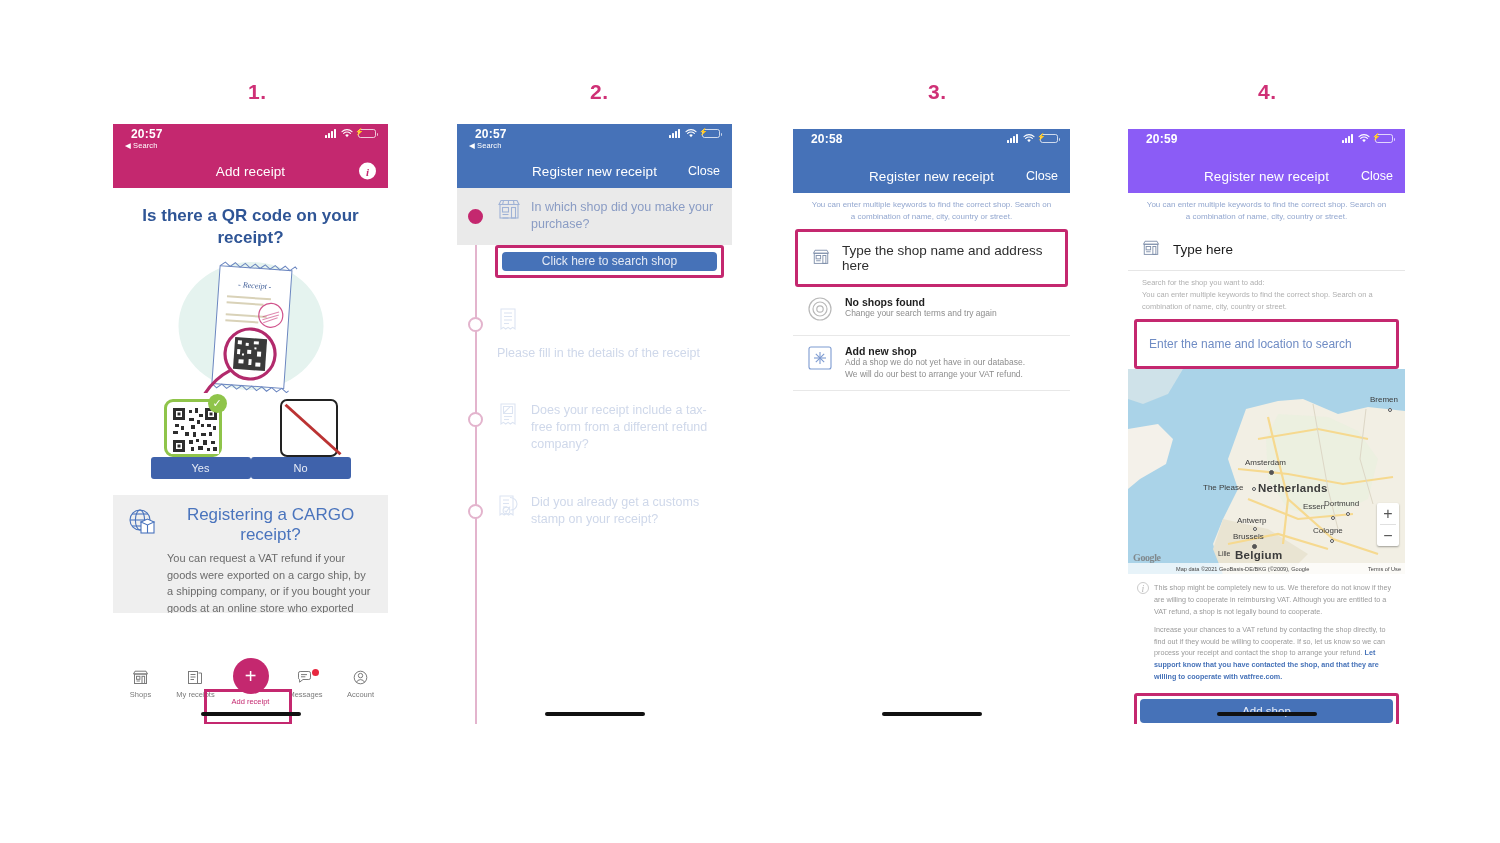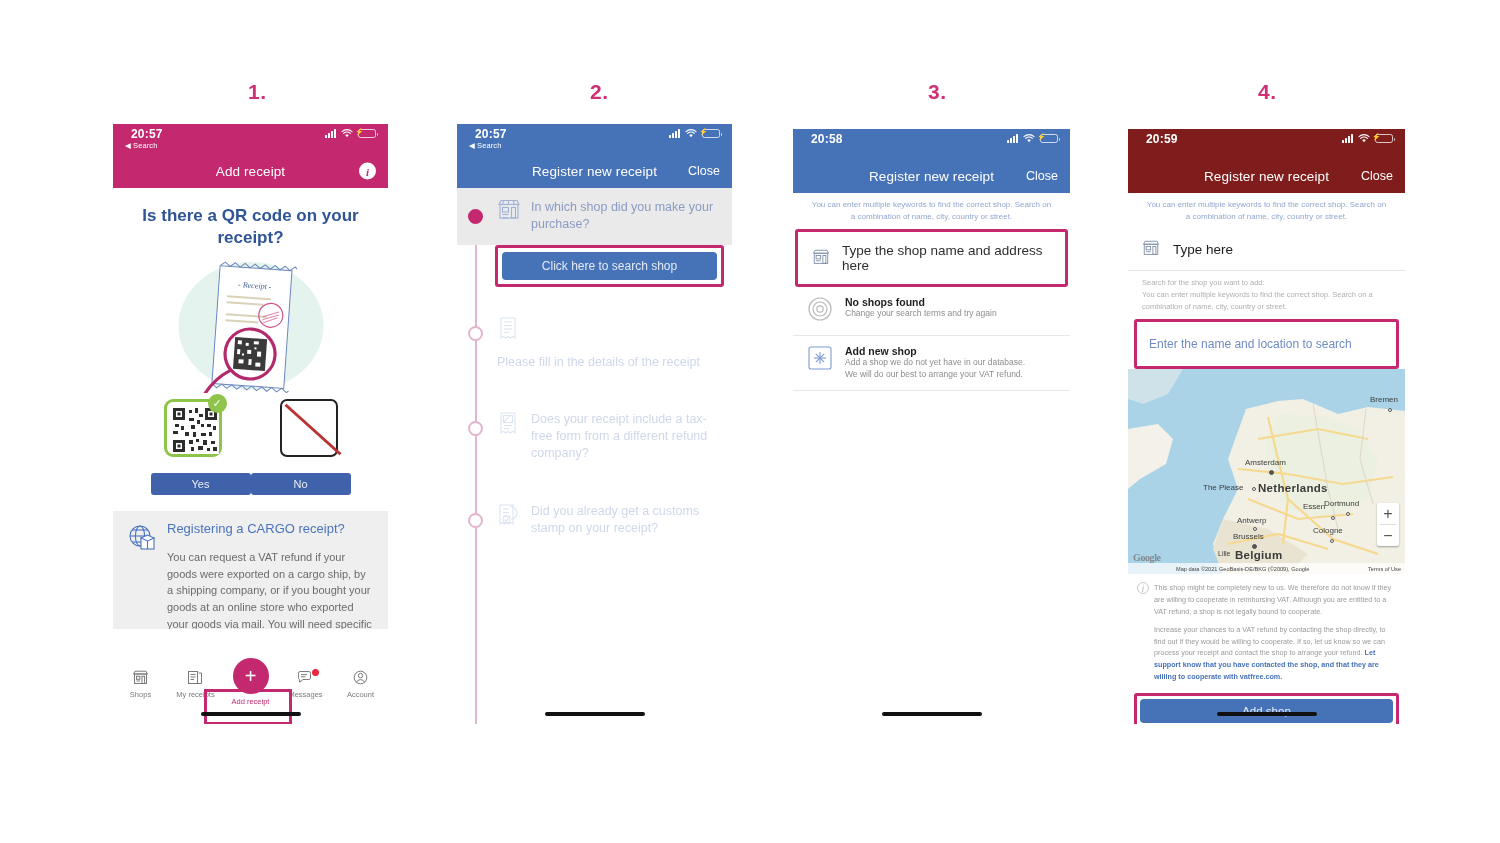--- a/index.html
+++ b/index.html
@@ -110,33 +110,33 @@
     display:flex;align-items:center;justify-content:center;
   }
   .qr-no {
     width:58px;height:58px;border:2.5px solid #222;border-radius:7px;
     position:relative;background:#fff;
   }
   .qr-no .slash {
     position:absolute; left:-6px; top:50%; width:74px; height:3px;
     background:#b33; transform: rotate(42deg); transform-origin:center;
   }
-  .btn-row { display:flex; justify-content:center; margin-top:16px; }
+  .btn-row { display:flex; justify-content:center; }
   .btn-blue {
     background:#3f62ab; color:#e8ecf6; border:none;
     width:100px; height:22px; border-radius:3px;
     font-size:11px; font-family:"Liberation Sans",sans-serif;
     display:flex;align-items:center;justify-content:center;
   }
   .cargo {
     margin-top:16px; background:#efefef; padding:10px 14px 6px 14px;
     display:flex; gap:10px; height:118px; overflow:hidden;
   }
   .cargo .globe { flex:0 0 auto; margin-top:2px; }
-  .cargo h4 { font-size:13px; color:#4a74bd; font-weight:normal; margin-bottom:13px;}
+  .cargo h4 { font-size:17px; color:#4a74bd; font-weight:normal; margin-bottom:5px;text-align:center;}
   .cargo p { font-size:11px; color:#6b6b6b; line-height:1.52; }
 
   .tabbar {
     position:absolute; left:0; bottom:0; width:100%; height:62px;
     background:#fff; display:flex; align-items:flex-start; padding-top:8px;
   }
   .tab {
     flex:1; display:flex; flex-direction:column; align-items:center; gap:3px;
     font-size:7.5px; color:#7a7a7a; position:relative;
   }
@@ -169,42 +169,42 @@
     width:15px;height:15px;border-radius:50%;
     background:#c4286f; border:2px solid #c4286f;
   }
   .tl-dot.empty { background:#fff; border:2px solid #e3b4cd; }
   .tl-text { font-size:12.5px; line-height:1.38; color:#8a9cc4; }
   .tl-step.muted .tl-text { color:#cfd8ea; }
   .hl-pink {
     border:3px solid #c4286f; border-radius:3px;
   }
   .search-shop-btn {
-    background:#4672b8; color:#e4eaf5; height:28px; border-radius:4px;
+    background:#4672b8; color:#e4eaf5; height:19px; border-radius:4px;
     display:flex;align-items:center;justify-content:center;font-size:12px;
   }
 
   
   #p3 { left:793px; top:129px; width:277px; height:595px; }
   #p3 .statusbar, #p3 .navbar { background:#4672b8; }
   .hint-bar {
     background:#fff; color:#93a7cf; font-size:8px; line-height:1.45;
     text-align:center; padding:6px 16px 7px;
   }
   .srch-field {
     display:flex; align-items:center; gap:12px;
     padding:11px 14px; font-size:13.5px; color:#2e2e2e;
   }
   .res-row { display:flex; gap:12px; padding:9px 14px; border-bottom:1px solid #e8e8e8; }
   .res-row .rtxt b { display:block; font-size:10.5px; color:#1f1f1f; }
   .res-row .rtxt span { display:block; font-size:8.5px; color:#8d8d8d; line-height:1.38; }
 
   
   #p4 { left:1128px; top:129px; width:277px; height:595px; }
-  #p4 .statusbar, #p4 .navbar { background:#7f1d1d; }
+  #p4 .statusbar, #p4 .navbar { background:#8b5cf6; }
   .typehere { display:flex;align-items:center;gap:13px;padding:11px 14px;font-size:13.5px;color:#1c1c1c;
     border-bottom:1px solid #e6e6e6;}
   .sub-hint { font-size:7.5px; color:#b0b0b0; line-height:1.6; padding:6px 14px 4px; }
   .loc-input { font-size:12px; color:#6f8cc4; padding:15px 12px; }
   .mapbox { position:relative; height:205px; background:#aad3e8; overflow:hidden; }
   .map-label { position:absolute; font-size:8px; color:#3b3b3b; white-space:nowrap; }
   .map-label.big { font-size:11.5px; font-weight:bold; letter-spacing:.3px; }
   .city-dot { position:absolute; width:4px;height:4px;border-radius:50%;border:1.5px solid #555;background:#fff; }
   .zoomctl {
     position:absolute; right:6px; bottom:28px; width:22px; background:#fff;

